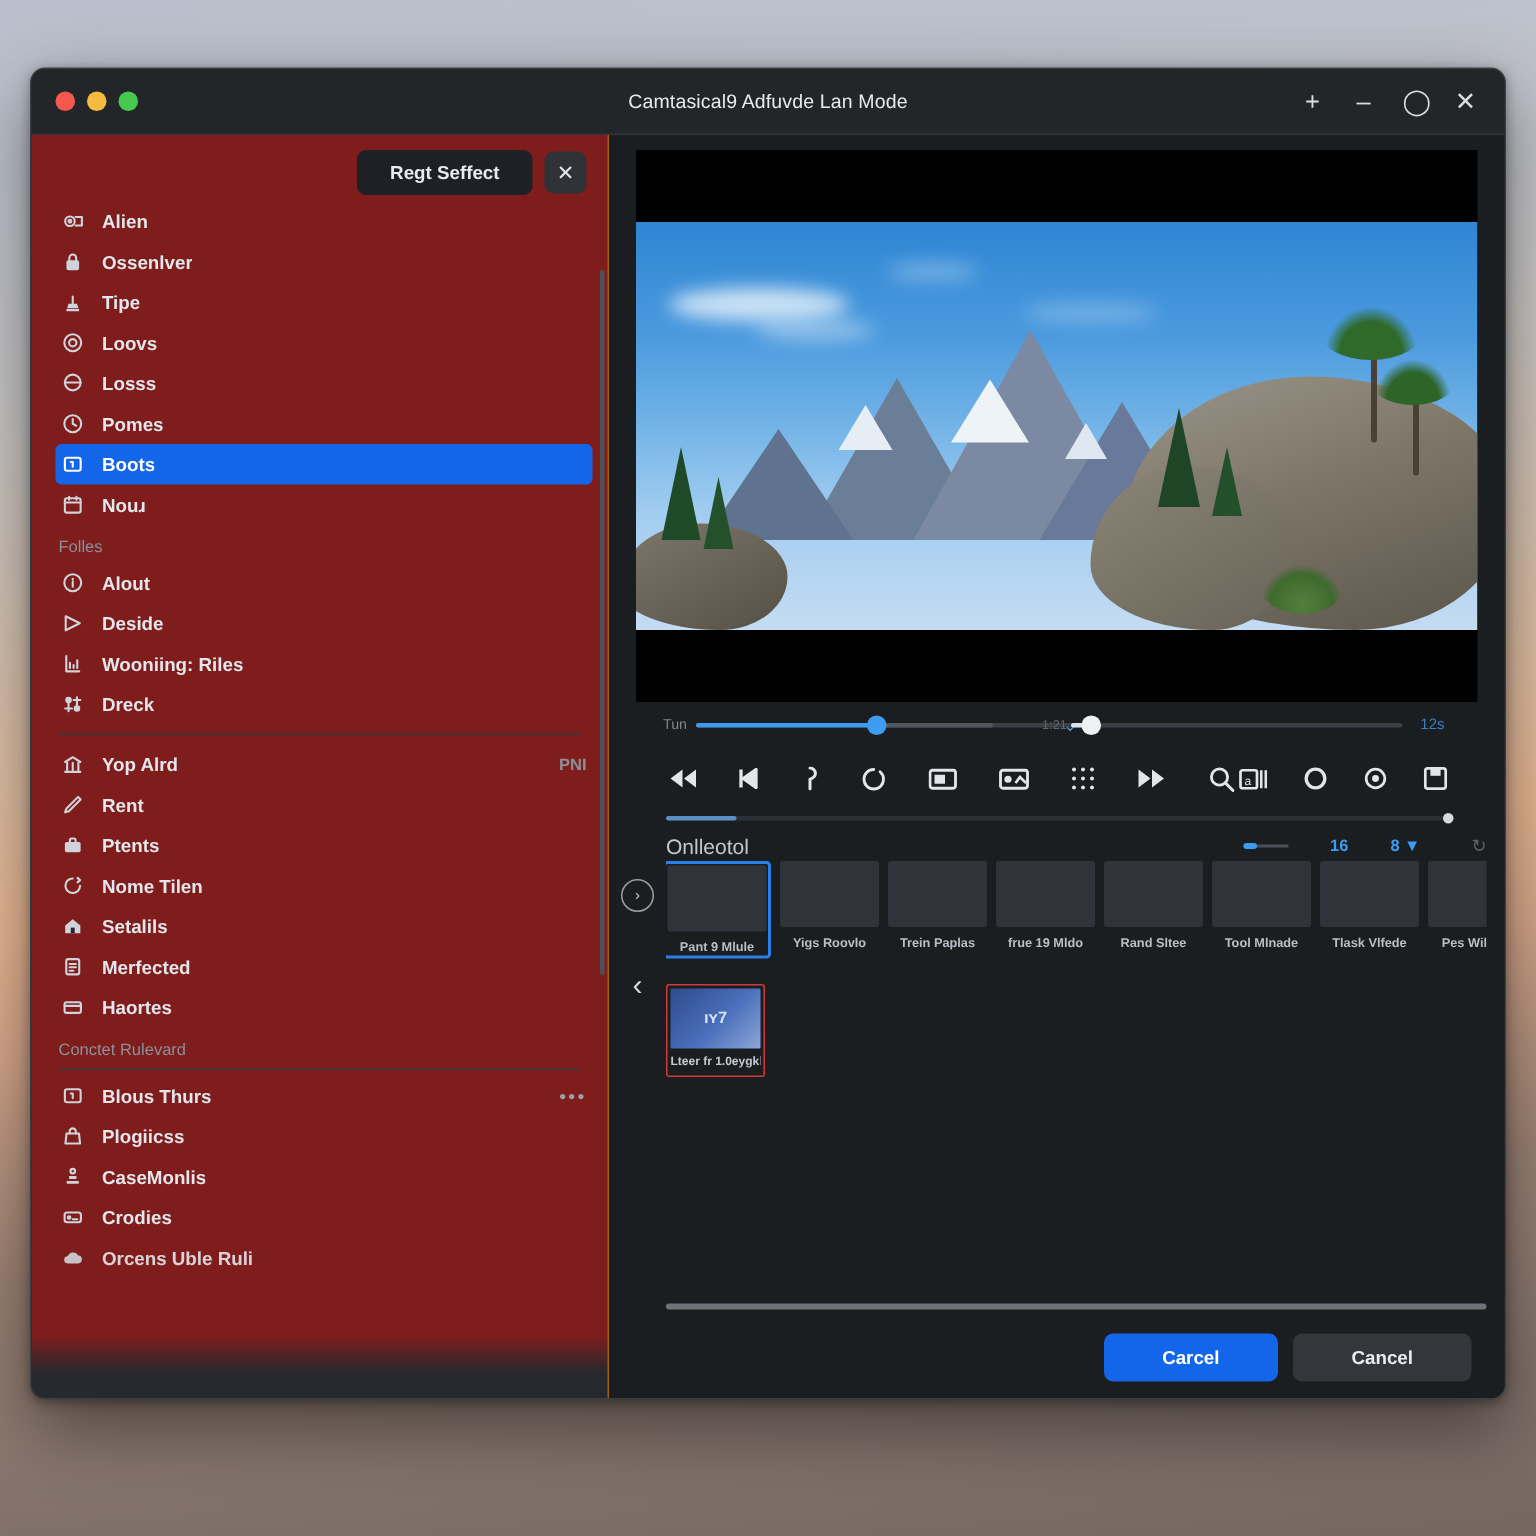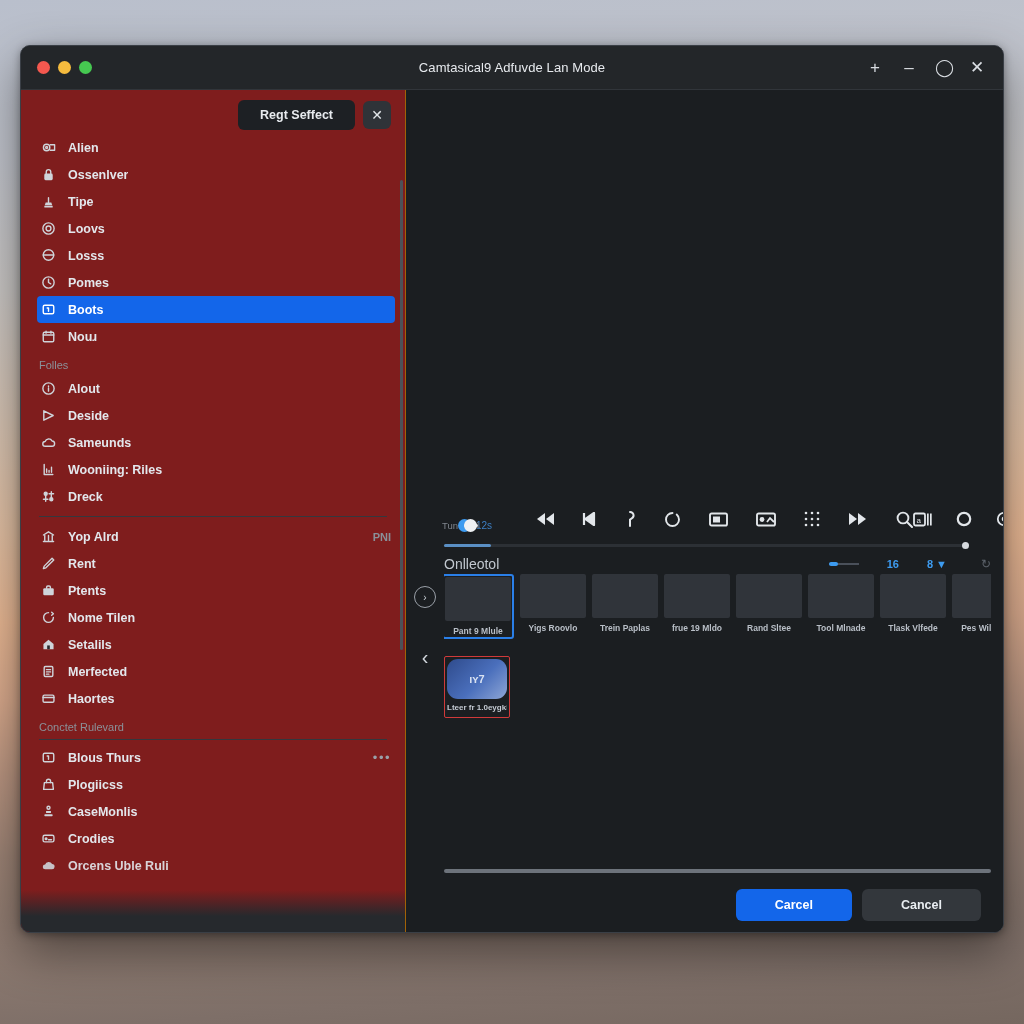--- a/index.html
+++ b/index.html
@@ -144,21 +144,21 @@
     pointer-events: none;
   }
 
   
   #right { flex: 1; display: flex; flex-direction: column; min-width: 0; background: #1b1e21; }
 
   #preview {
     flex: 0 0 450px;
     background: #1b1e21;
     padding: 10px 18px 0 18px;
-    display: flex; flex-direction: row; align-items: flex-end;
+    display: flex; flex-direction: column;
   }
   #video-stage {
     flex: 1; background: #000;
     position: relative; overflow: hidden;
     display: flex; align-items: center; justify-content: center;
   }
   
   #scene {
     position: absolute; left: 0; right: 0;
     top: 50%; transform: translateY(-50%);
@@ -289,21 +289,21 @@
 
   #row2 {
     flex: 0 0 70px; display: flex; padding-top: 8px;
   }
   .clip2 {
     width: 66px; border: 1.6px solid #d03a3a; border-radius: 2px;
     padding: 2px; cursor: pointer;
   }
   .clip2 .thumb2 {
     height: 40px; background: linear-gradient(135deg,#2f4b8c,#4a6fbc 55%,#8ea6d6);
-    border-radius: 11px; position: relative;
+    border-radius: 1px; position: relative;
     display: flex; align-items: center; justify-content: center;
   }
   .clip2 .thumb2 span { font-size: 11px; color: #d9e2f2; font-weight: 700; }
   .clip2 .cap2 { font-size: 8px; color: #c4cad2; margin-top: 4px; text-align: center; white-space: nowrap; overflow: hidden; font-weight: 600; }
   #bin-space { flex: 1; }
   #bin-hscroll {
     flex: 0 0 14px; display: flex; align-items: center;
   }
   #bin-hscroll .bar { flex: 1; height: 4px; background: #6d737b; border-radius: 3px; }
 
@@ -438,28 +438,20 @@
             </span>
             <span class="lbl">Alout</span>
           </div>
           <div class="nav-item">
             <span class="ic">
               <svg width="15" height="15" viewBox="0 0 16 16" fill="none" stroke="currentColor" stroke-width="1.5" stroke-linecap="round" stroke-linejoin="round">
                 <path d="M3 3l10 5-10 5V3z"></path>
               </svg>
             </span>
             <span class="lbl">Deside</span>
-          </div>
-          <div class="nav-item">
-            <span class="ic">
-              <svg width="15" height="15" viewBox="0 0 16 16" fill="none" stroke="currentColor" stroke-width="1.5" stroke-linecap="round" stroke-linejoin="round">
-                <path d="M4.4 12h7.2a2.8 2.8 0 00.2-5.6A4 4 0 004.4 7a2.5 2.5 0 000 5z"></path>
-              </svg>
-            </span>
-            <span class="lbl">Sameunds</span>
           </div>
           <div class="nav-item">
             <span class="ic">
               <svg width="15" height="15" viewBox="0 0 16 16" fill="none" stroke="currentColor" stroke-width="1.5" stroke-linecap="round" stroke-linejoin="round">
                 <path d="M3.4 2.6v10.8h9.2"></path>
                 <path d="M6 11V7.4M8.6 11V9M11.2 11V5.6"></path>
               </svg>
             </span>
             <span class="lbl">Wooniing: Riles</span>
           </div>

